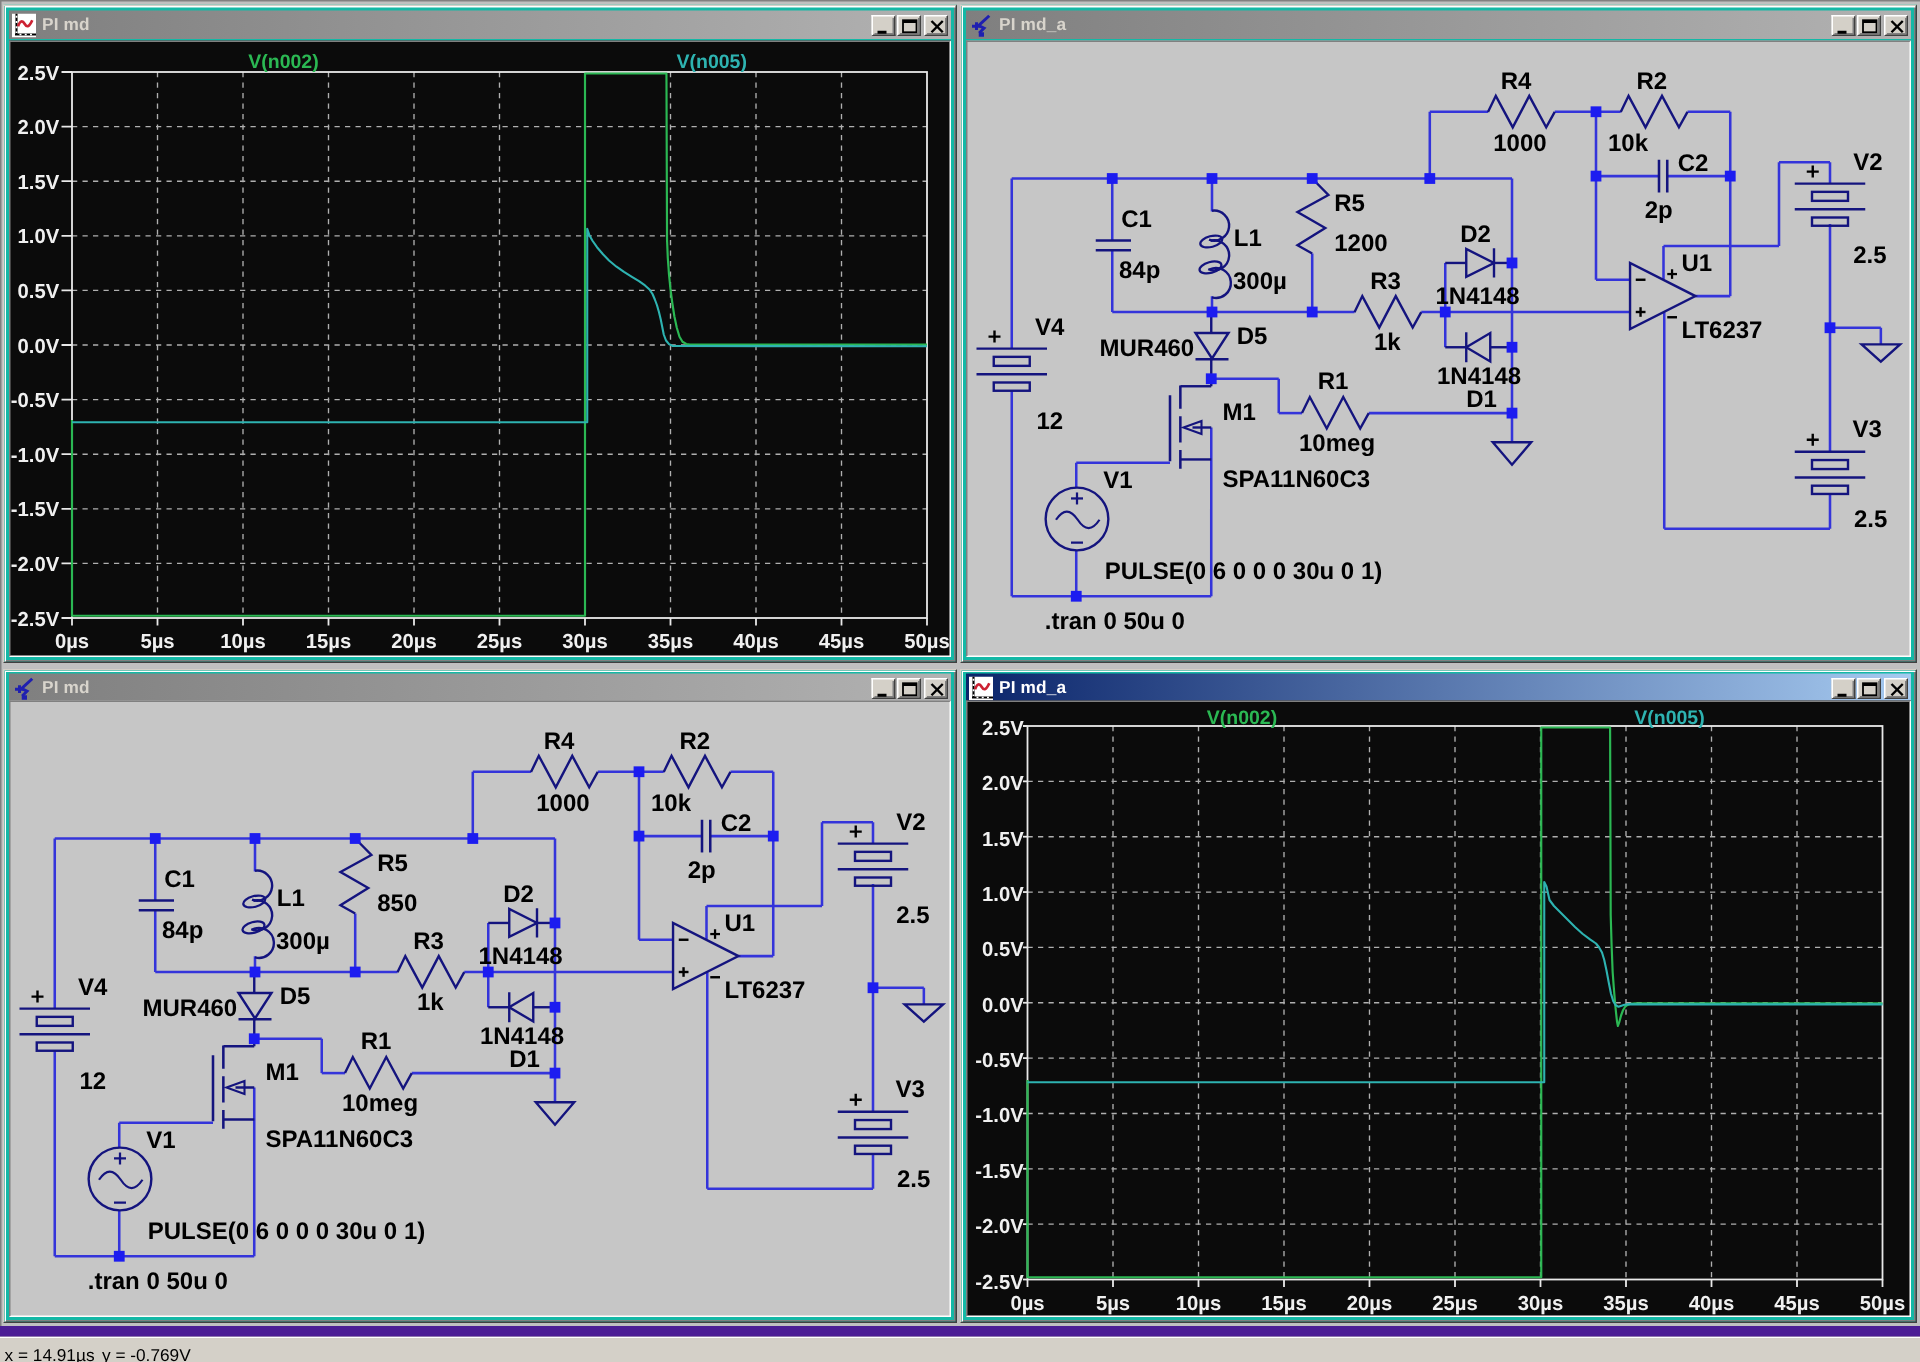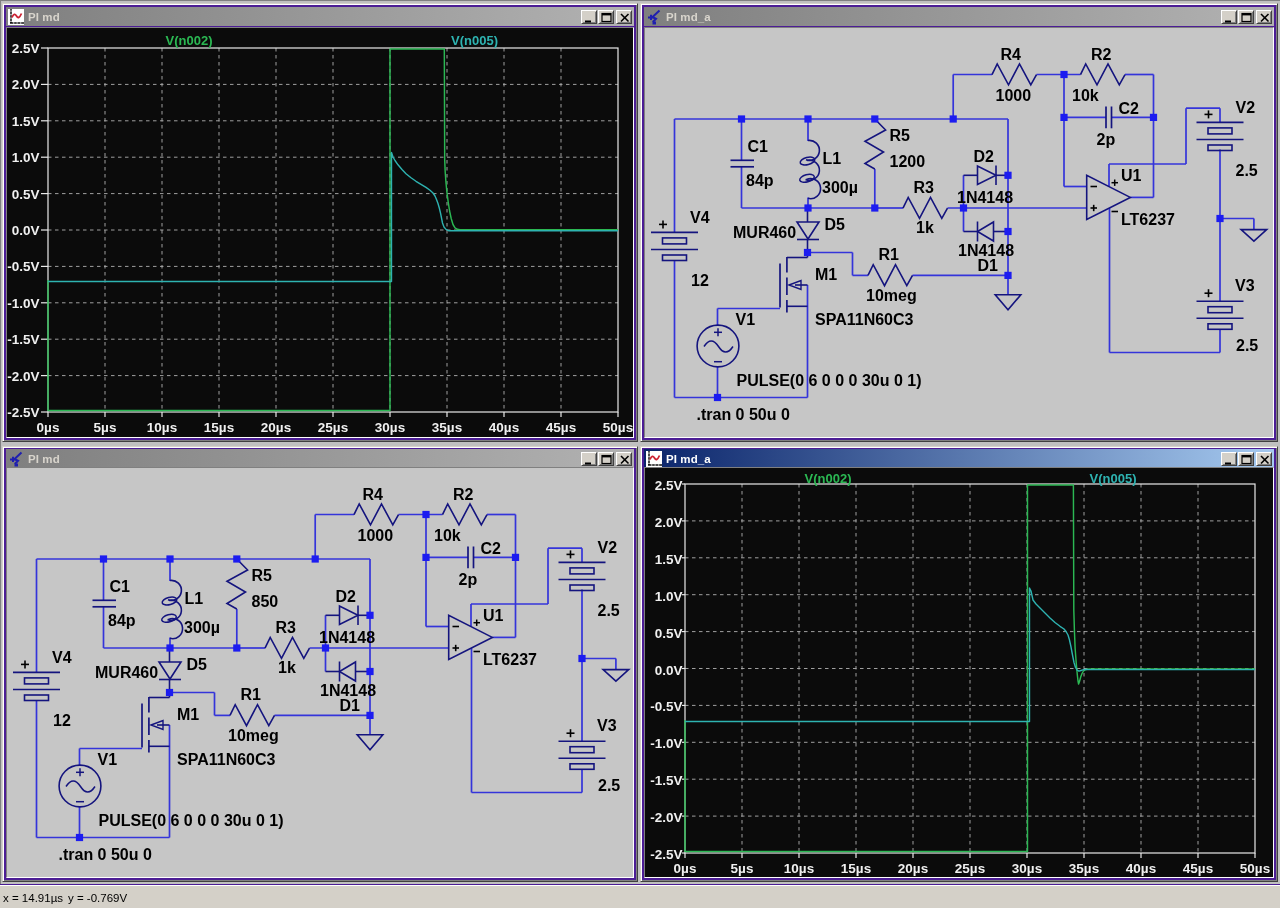--- a/index.html
+++ b/index.html
@@ -1,27 +1,27 @@
 <!DOCTYPE html>
 <html><head><meta charset="utf-8"><style>
 *{margin:0;padding:0;box-sizing:border-box}
 html,body{width:1280px;height:908px;overflow:hidden;background:#c0c0c0;font-family:"Liberation Sans",sans-serif}
 #frame{position:absolute;left:0;top:0;width:1280px;height:908px;border-left:1px solid #808080;border-top:1px solid #808080}
-.win{position:absolute;background:#4c1d95;border:1px solid;border-color:#d4d0c8 #404040 #404040 #d4d0c8;box-shadow:inset 1px 1px 0 #fff,inset -1px -1px 0 #808080}
+.win{position:absolute;background:#14b8a6;border:1px solid;border-color:#d4d0c8 #404040 #404040 #d4d0c8;box-shadow:inset 1px 1px 0 #fff,inset -1px -1px 0 #808080}
 .tb{position:absolute;left:3px;right:3px;top:3px;height:19px;display:flex;align-items:center}
 .ticon{width:16px;height:16px;margin-left:2px;flex:none}
 .ttxt{font-size:11.5px;font-weight:700;margin-left:4px;white-space:nowrap;letter-spacing:0.1px}
 .btns{position:absolute;right:2px;top:3px;display:flex}
 .b{width:16px;height:14px;background:#d4d0c8;border:1px solid;border-color:#fff #404040 #404040 #fff;box-shadow:inset 1px 1px 0 #d4d0c8,inset -1px -1px 0 #808080;margin-left:0px}
 .b svg{display:block}
 .b+.b{margin-left:1px}
 .cnt{position:absolute;left:3px;right:3px;top:23px;bottom:3px;border:1px solid;border-color:#808080 #fff #fff #808080}
 .low .cnt{top:20px}
 .low .tb{top:2px}
-#status{position:absolute;left:0;top:884px;width:1280px;height:24px;background:#d4d0c8;border-top:1px solid #4c1d95;box-shadow:inset 0 1px 0 #fff}
+#status{position:absolute;left:0;top:884px;width:1280px;height:24px;background:#d4d0c8;border-top:7px solid #4c1d95;box-shadow:inset 0 1px 0 #fff}
 #status span{position:absolute;top:7px;font-size:11.5px;color:#000}
 </style></head><body>
 <div id="frame"></div>
 
 <div class="win" style="left:2px;top:3px;width:636px;height:439px">
 <div class="tb" style="background:linear-gradient(90deg,#7f7f7f,#b2b2b2)">
 <div class="ticon"><svg width="16" height="16" viewBox="0 0 16 16">
           <rect x="0" y="0" width="16" height="16" fill="#fff"></rect>
           <g stroke="#000" stroke-width="1.4">
             <line x1="3" y1="0" x2="3" y2="14"></line>

